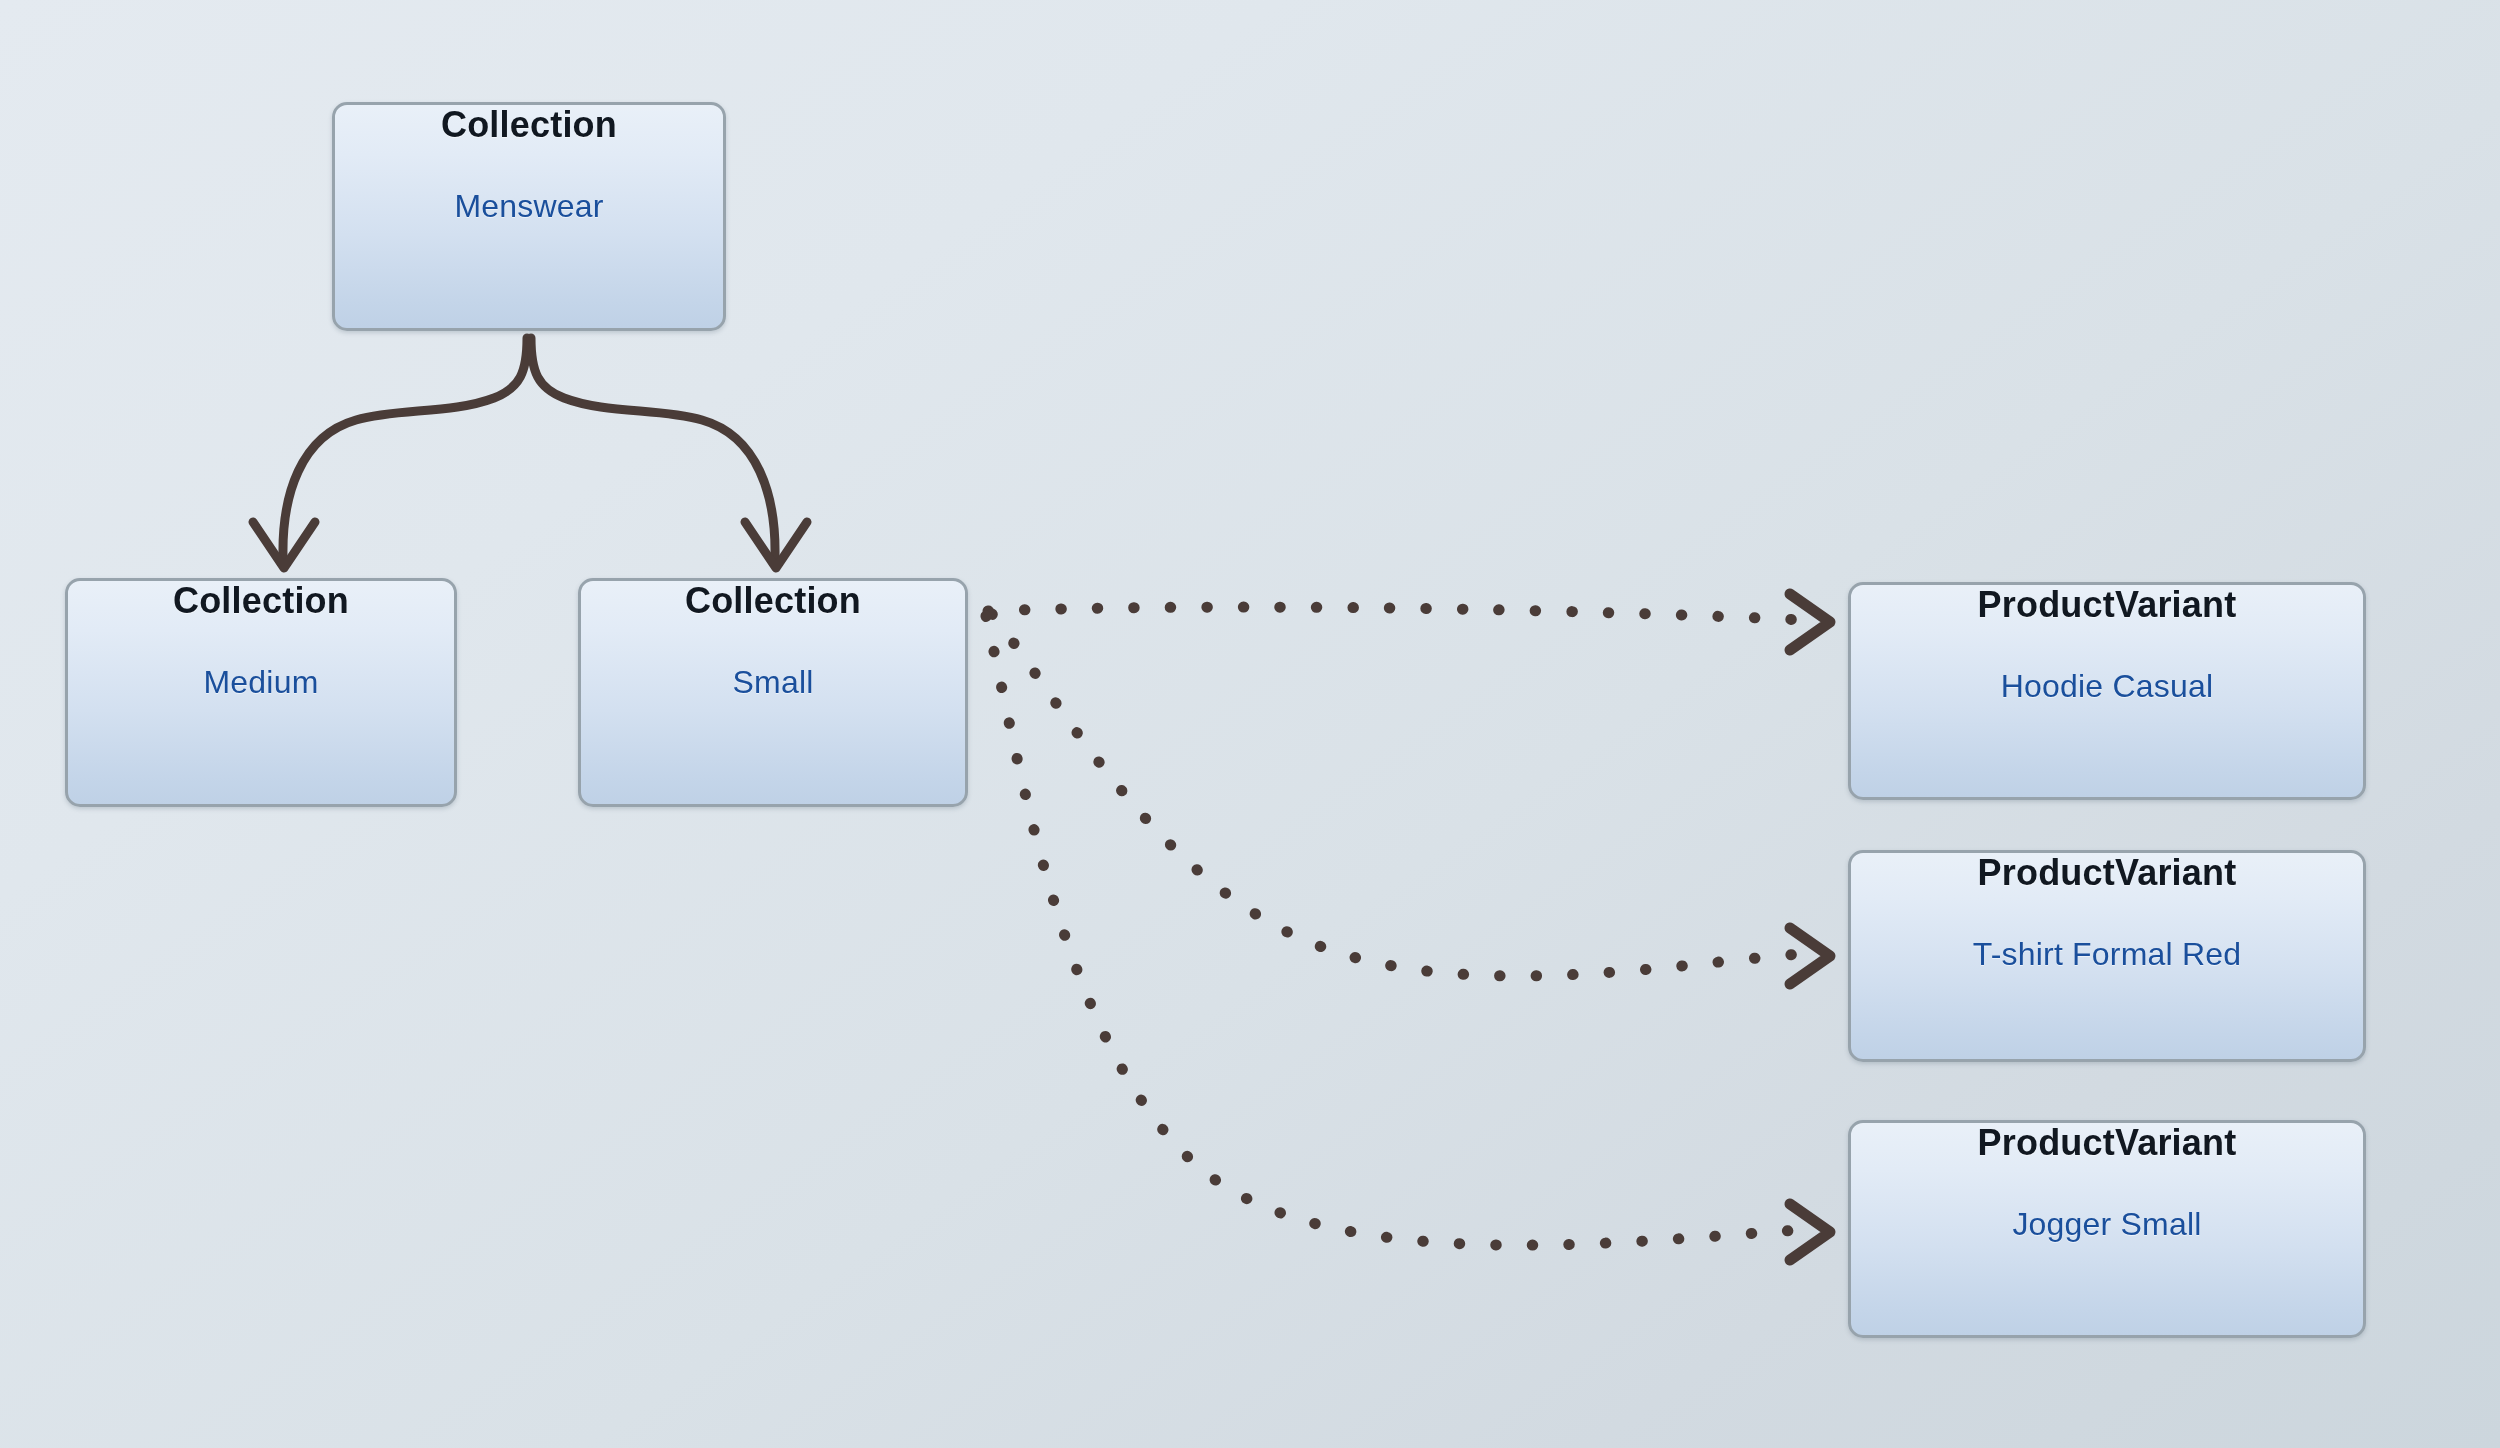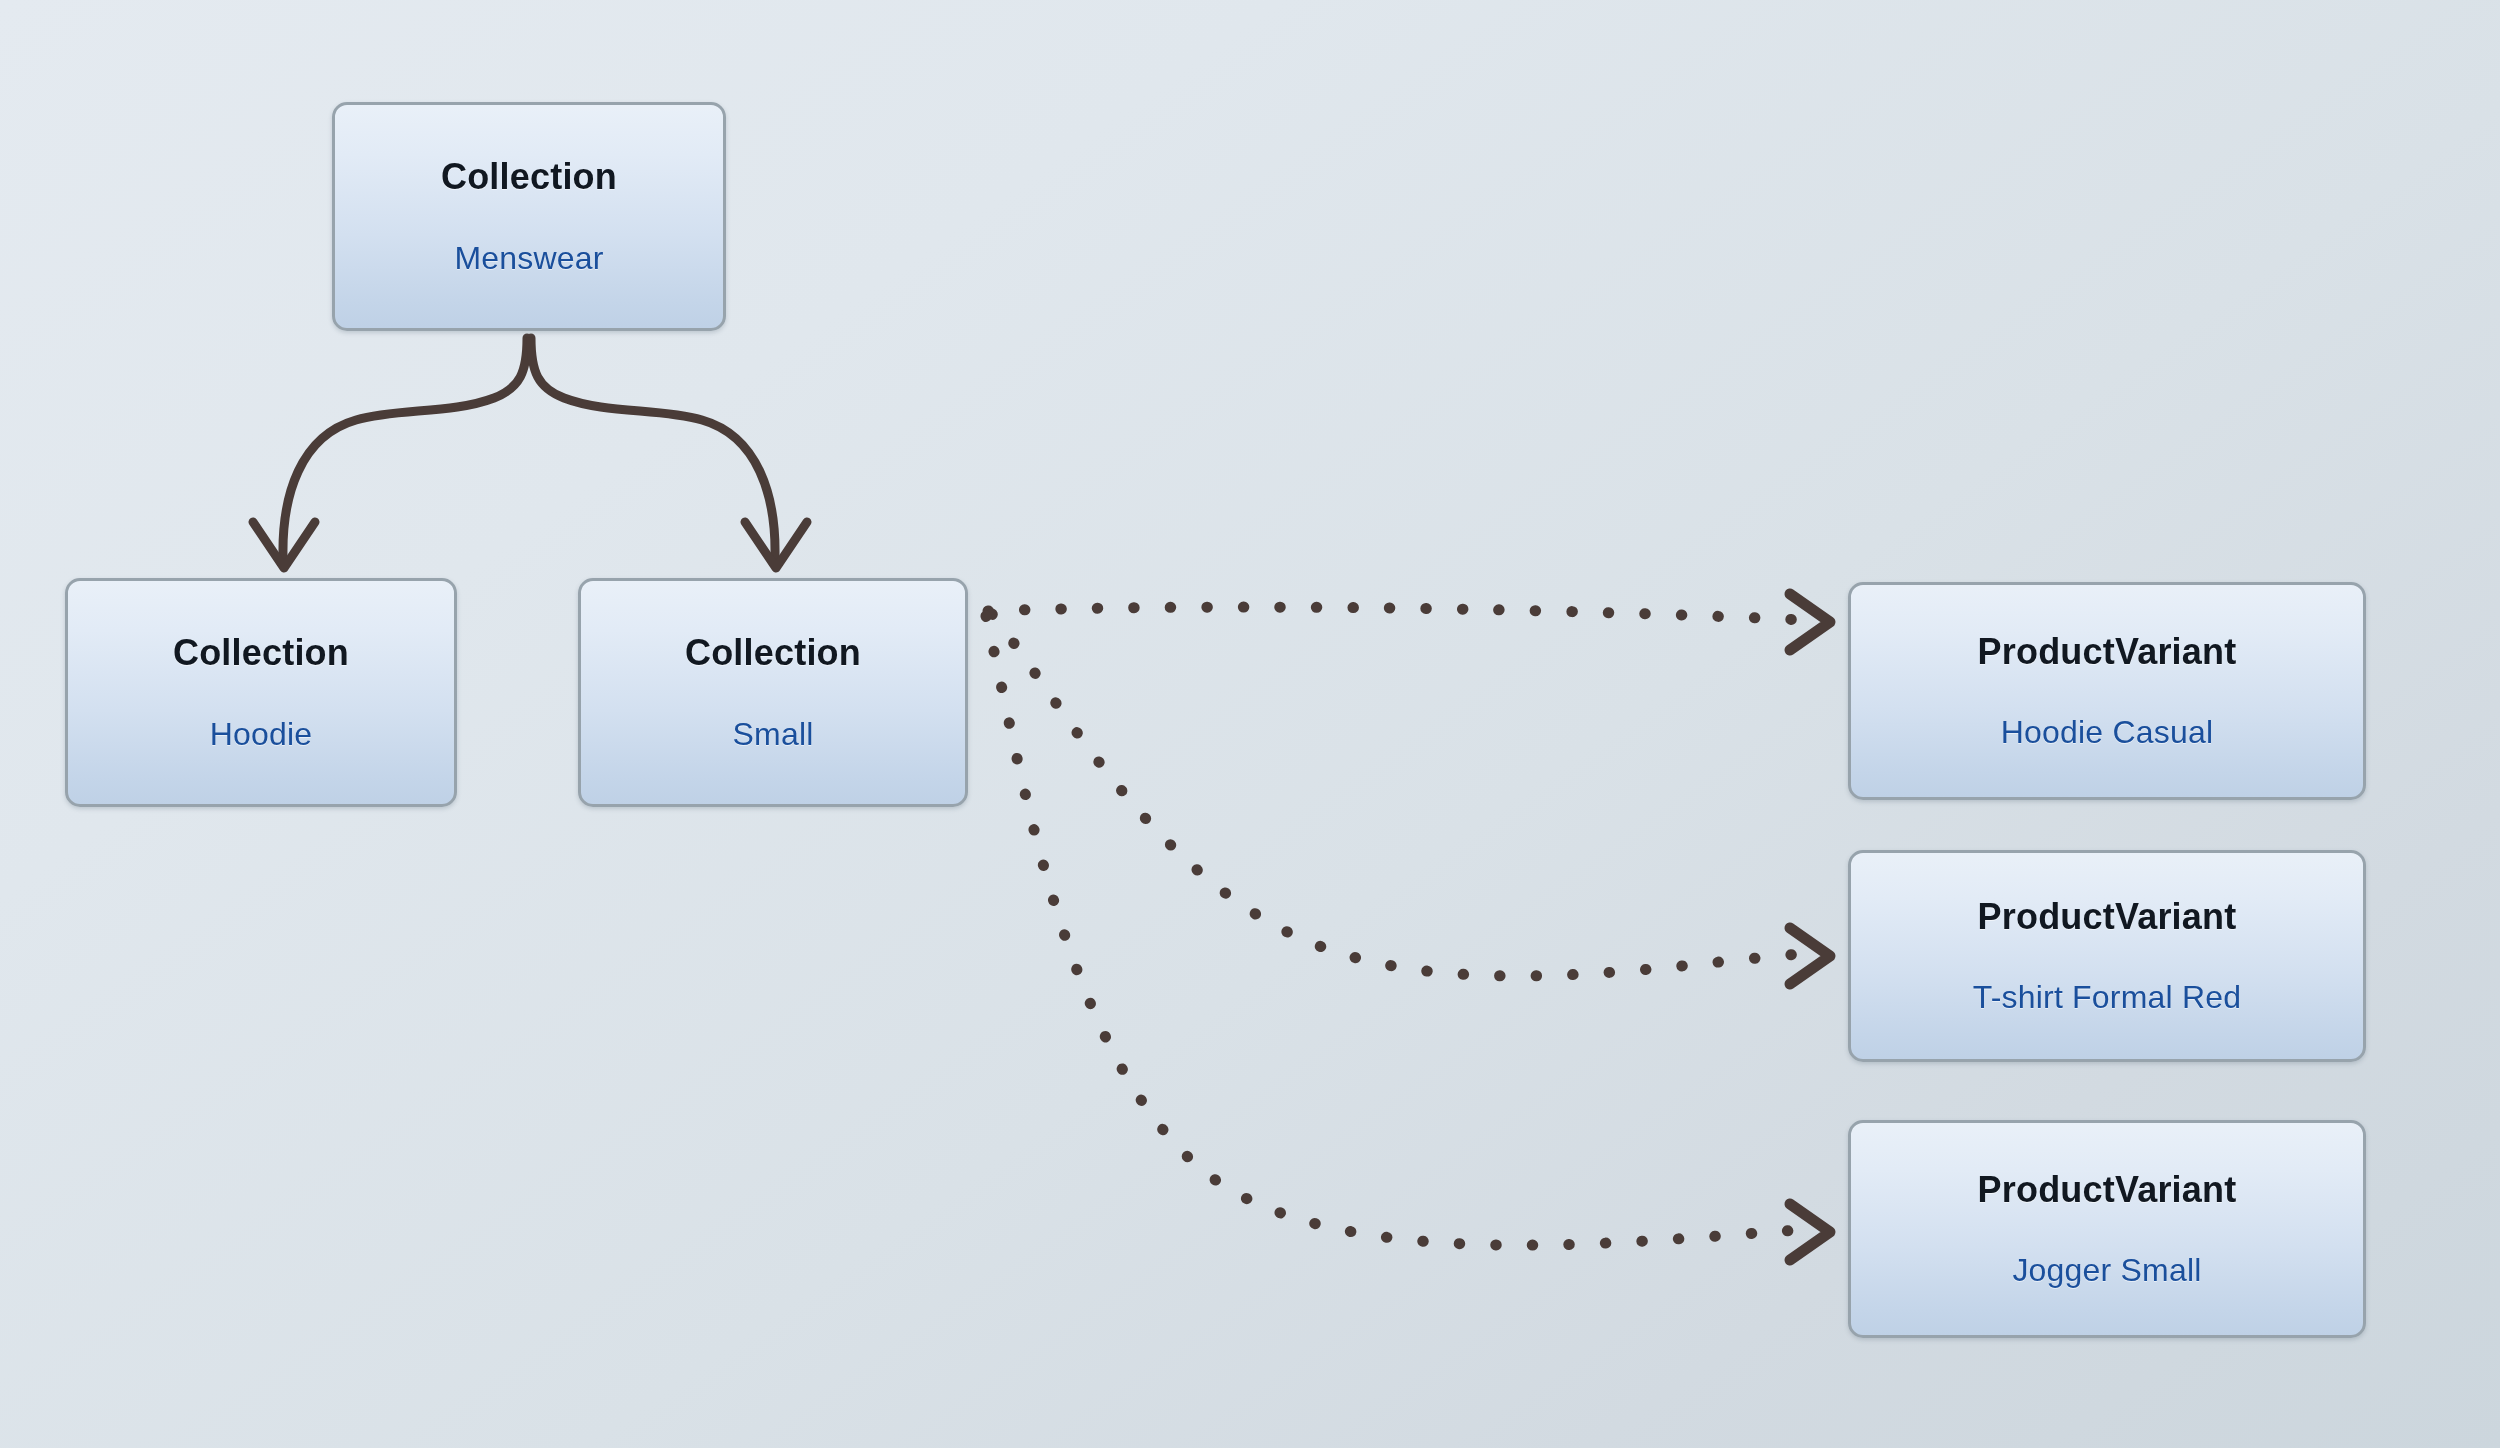--- a/index.html
+++ b/index.html
@@ -33,21 +33,20 @@
     position: absolute;
     z-index: 2;
     box-sizing: border-box;
     border: 3px solid #97a3ac;
     border-radius: 15px;
     background: linear-gradient(180deg, #e9f0f8 0%, #e2ebf6 22%, #d3e0f0 58%, #c4d5e9 88%, #bfd1e6 100%);
     box-shadow: 0 2px 4px rgba(110,125,140,0.30);
     display: flex;
     flex-direction: column;
     align-items: center;
-    justify-content: center;
   }
   .node-type {
     color: #111821;
     font-weight: bold;
     font-size: 36px;
     line-height: 1.1;
     letter-spacing: 0.2px;
     text-shadow: 0 1px 0 rgba(255,255,255,0.55);
     white-space: nowrap;
   }
@@ -115,21 +114,21 @@
     </g>
   </svg>
 
   <div class="node" id="node-menswear">
     <div class="node-type">Collection</div>
     <div class="node-value">Menswear</div>
   </div>
 
   <div class="node" id="node-formal">
     <div class="node-type">Collection</div>
-    <div class="node-value">Hoodie</div>
+    <div class="node-value">Medium</div>
   </div>
 
   <div class="node" id="node-casual">
     <div class="node-type">Collection</div>
     <div class="node-value">Small</div>
   </div>
 
   <div class="node" id="node-pv-0">
     <div class="node-type">ProductVariant</div>
     <div class="node-value">Hoodie Casual</div>

